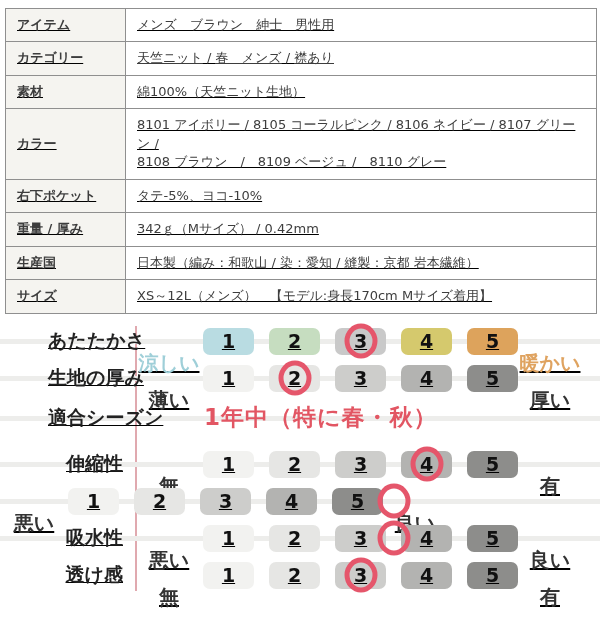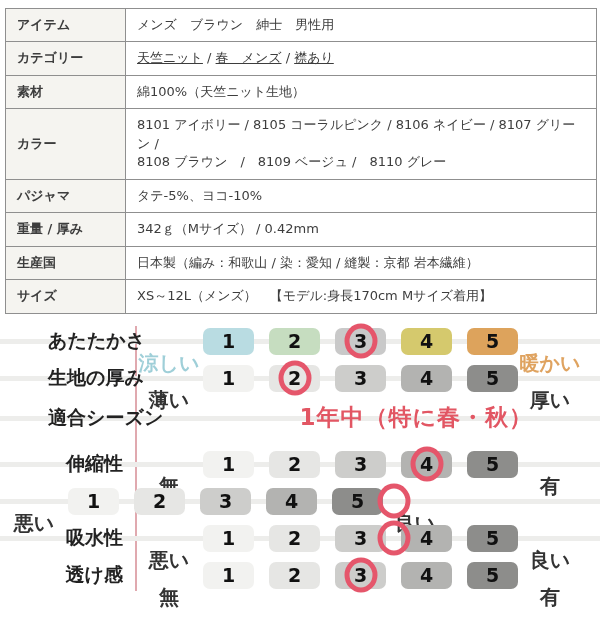--- a/index.html
+++ b/index.html
@@ -1,18 +1,18 @@
 <!DOCTYPE html>
 <html><head>
 <meta charset="utf-8">
 <style>
   * { box-sizing: border-box; }
   html,body { margin:0; padding:0; background:#ffffff;
     font-family:"DejaVu Sans","Liberation Sans",sans-serif; }
-  .page { position:relative; width:600px; height:636px; overflow:hidden; background:#fff; }
+  .page { position:relative; width:600px; height:636px; overflow:hidden; background:#fff;text-decoration:underline; }
 
   
   table.spec { border-collapse:collapse; width:592px; margin:8px 0 0 5px; table-layout:fixed; }
   table.spec th, table.spec td {
     border:1px solid #8f8f8f; font-size:13px; color:#3d3d3d;
     padding:7px 11px; text-align:left; vertical-align:middle; line-height:1.42;
   }
   table.spec th { background:#f5f4f0; font-weight:bold; width:120px; }
   .link { text-decoration:underline; cursor:pointer; }
 
@@ -24,21 +24,21 @@
   .rating-row.gap-top { margin-top:7px; }
   .track { position:absolute; left:0; right:0; top:50%; margin-top:-2px; height:5px; z-index:0; }
   .r-label { width:135px; text-align:right; font-weight:bold; font-size:19px; color:#222;
     z-index:1; padding-right:12px; white-space:nowrap;padding-left:48px; }
   .anchor { z-index:1; font-weight:bold; font-size:20px; color:#333; text-align:center; white-space:nowrap;margin-top:44px; }
   .anchor.left  { width:68px; }
   .anchor.right { width:64px; }
   .pills { display:flex; gap:15px; z-index:1; }
   .pill { width:51px; height:27px; border-radius:7px; display:flex; align-items:center;
     justify-content:center; font-size:19px; font-weight:bold; color:#111; }
-  .season { position:absolute; left:217px; width:316px; text-align:right; font-size:23px;
+  .season { position:absolute; left:204px; width:316px; text-align:left; font-size:23px;
     font-weight:bold; z-index:1; letter-spacing:1px; white-space:nowrap; }
   .circle { position:absolute; width:33px; height:35px; border:5px solid #e5566b; border-radius:50%;
     top:50%; transform:translate(-50%,-50%); z-index:2; background:transparent; }
 </style>
 </head>
 <body>
 
 <div class="page">
   <table class="spec">
     <tbody id="spec-body">
@@ -52,21 +52,21 @@
         </tr>
         <tr>
           <th>素材</th>
           <td>綿100%（天竺ニット生地）</td>
         </tr>
         <tr>
           <th>カラー</th>
           <td>8101 アイボリー / 8105 コーラルピンク / 8106 ネイビー / 8107 グリーン /<br>8108 ブラウン　/　8109 ベージュ /　8110 グレー</td>
         </tr>
         <tr>
-          <th>パジャマ</th>
+          <th>右下ポケット</th>
           <td>タテ-5%、ヨコ-10%</td>
         </tr>
         <tr>
           <th>重量 / 厚み</th>
           <td>342ｇ（Mサイズ） / 0.42mm</td>
         </tr>
         <tr>
           <th>生産国</th>
           <td>日本製（編み：和歌山 / 染：愛知 / 縫製：京都 岩本繊維）</td>
         </tr>

